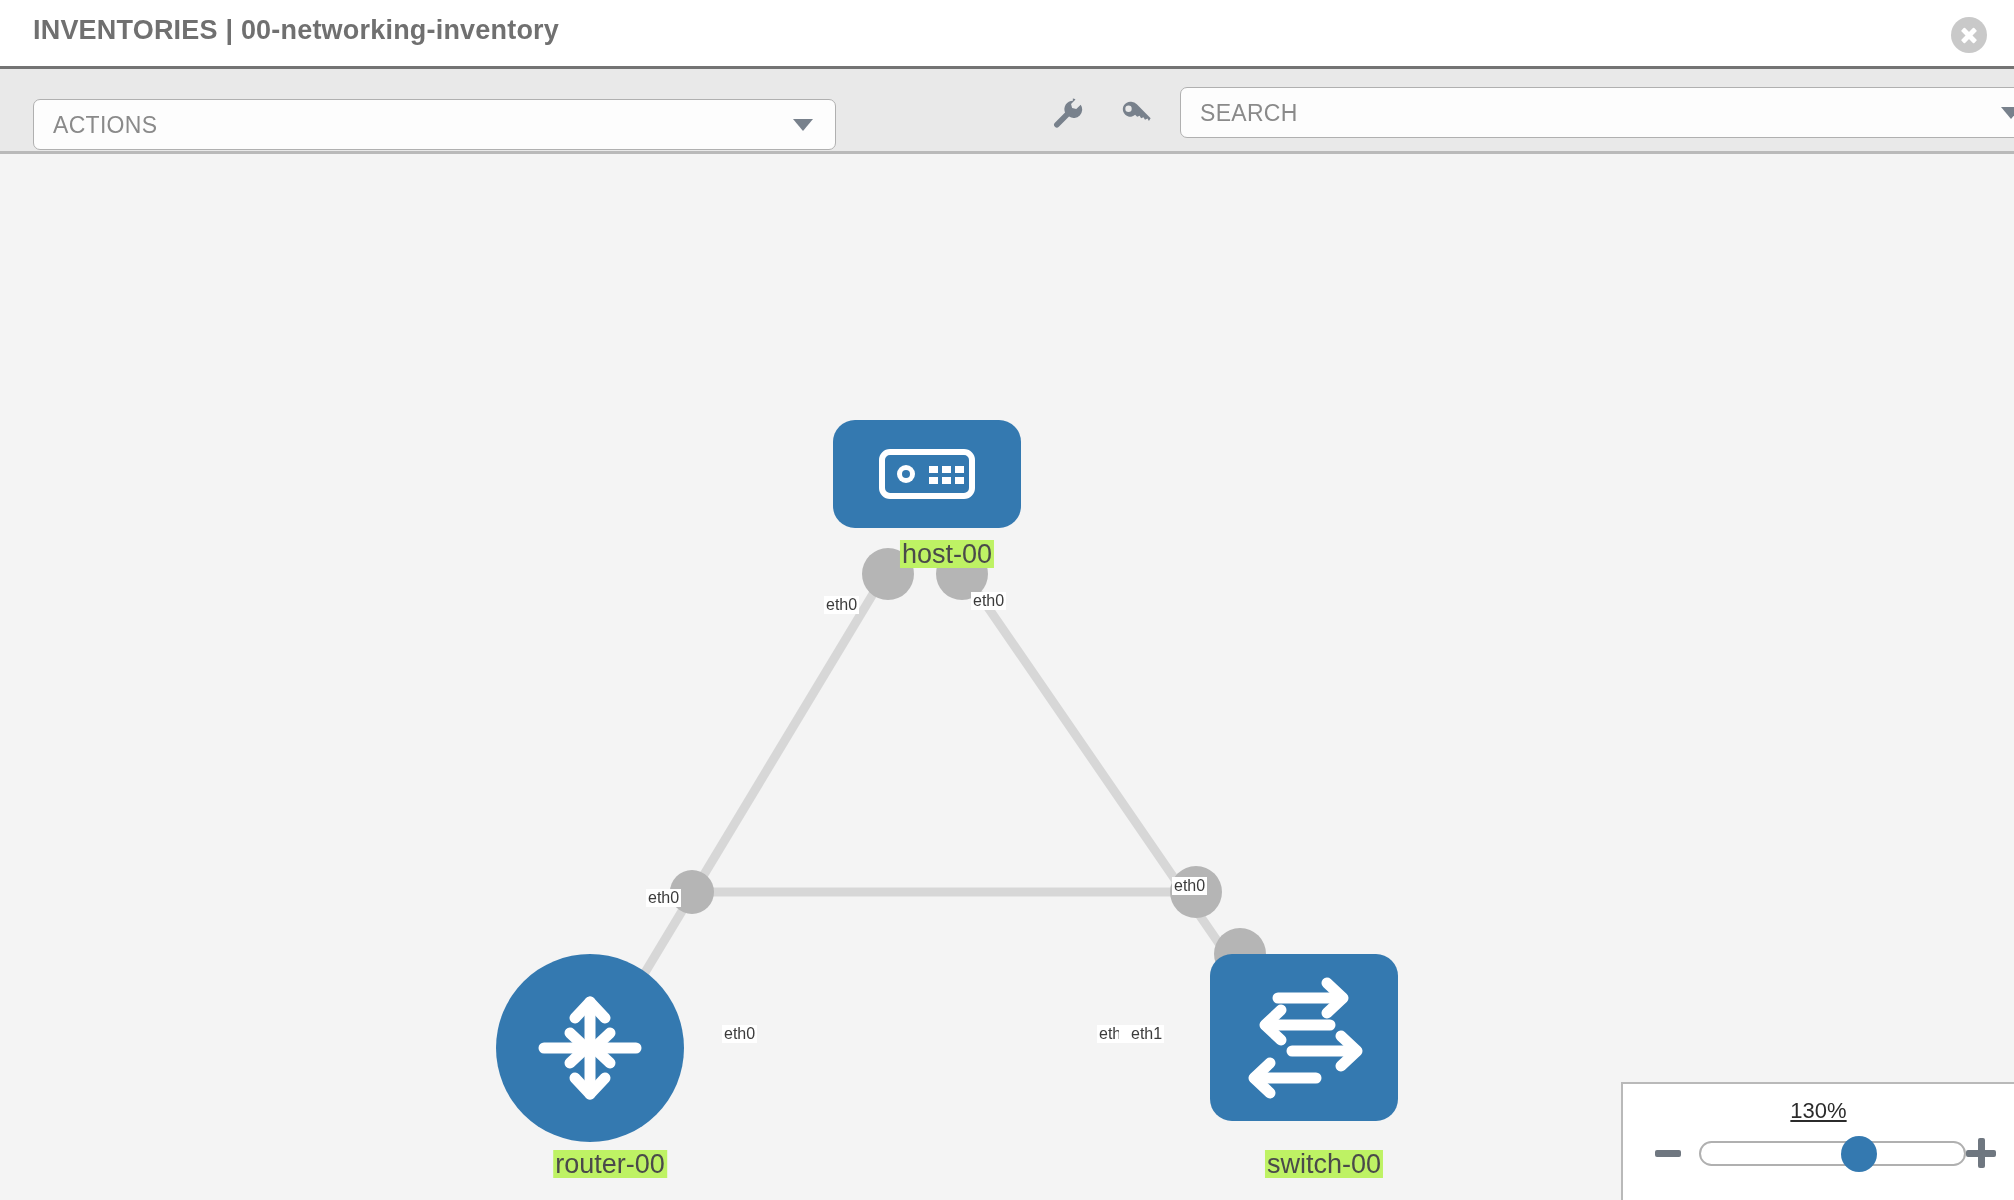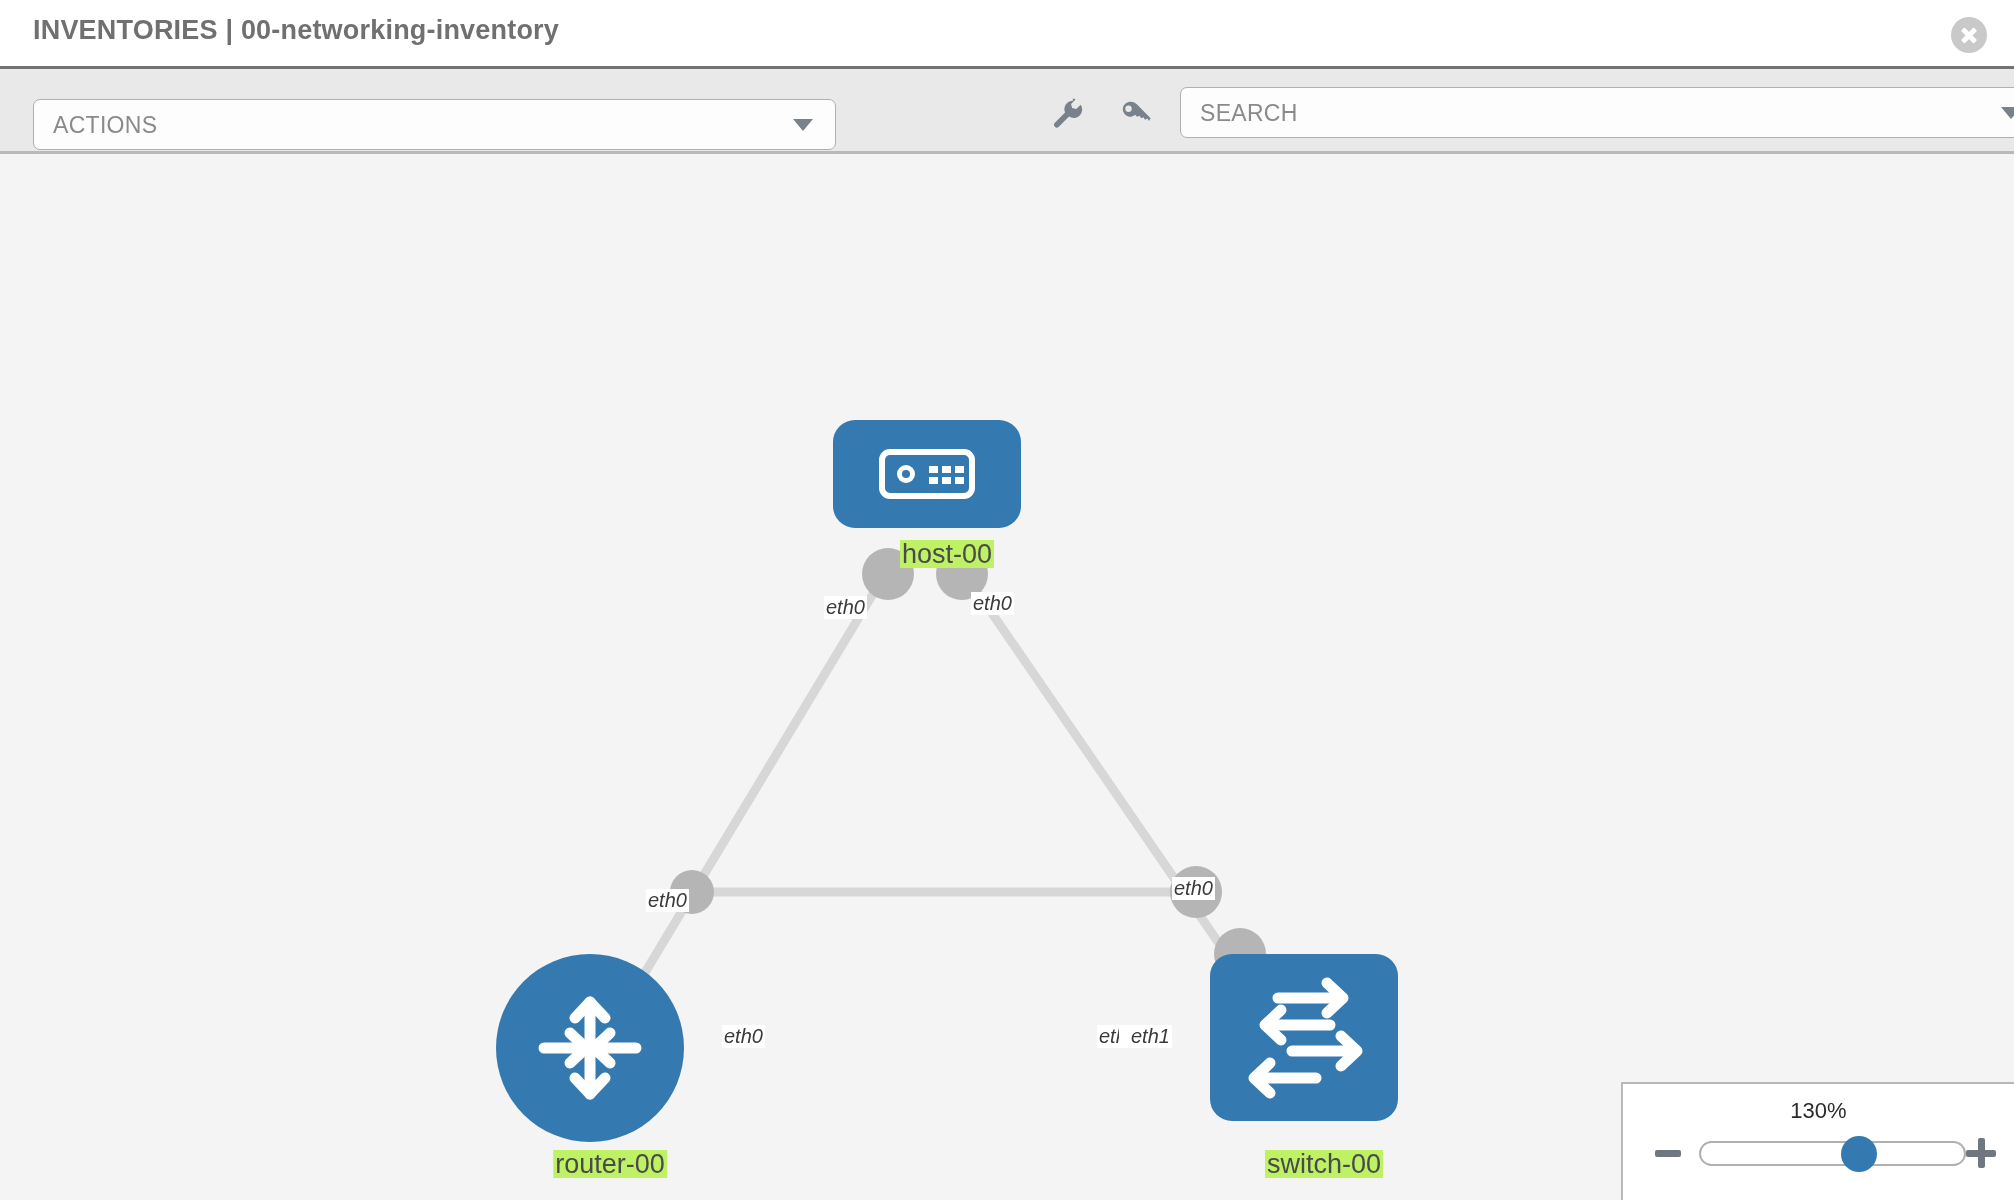--- a/index.html
+++ b/index.html
@@ -138,46 +138,46 @@
     color: #4a4a4a;
     background: #bef264;
     white-space: nowrap;
     padding: 0 2px;
     line-height: 1.05;
     margin-left: 20px;
   }
 
   .edge-label {
     position: absolute;
-    font-size: 20px;
+    font-size: 16px;
     color: #3b3b3b;
     background: #ffffff;
     padding: 0 2px;
     white-space: nowrap;
     line-height: 1.15;
-    font-style: italic;
   }
 
   
   .zoom-panel {
     position: absolute;
     left: 1621px; top: 1082px;
     width: 393px; height: 118px;
     background: #ffffff;
     border: 2px solid #b9b9b9;
     border-right: none;
     border-bottom: none;
     box-sizing: border-box;
   }
   .zoom-value {
     position: absolute;
     left: 0; right: 0; top: 14px;
     text-align: center;
     font-size: 22px;
     color: #2b2b2b;
+    text-decoration: underline;
   }
   .zoom-minus, .zoom-plus {
     position: absolute;
     top: 54px;
     width: 30px; height: 30px;
     cursor: pointer;
   }
   .zoom-minus { left: 30px; }
   .zoom-plus  { right: 18px; }
   .zoom-minus::before {

